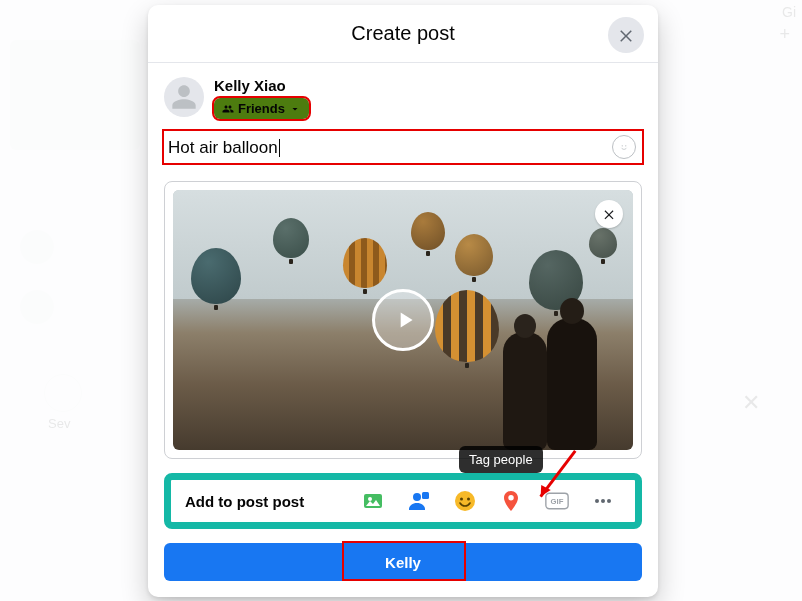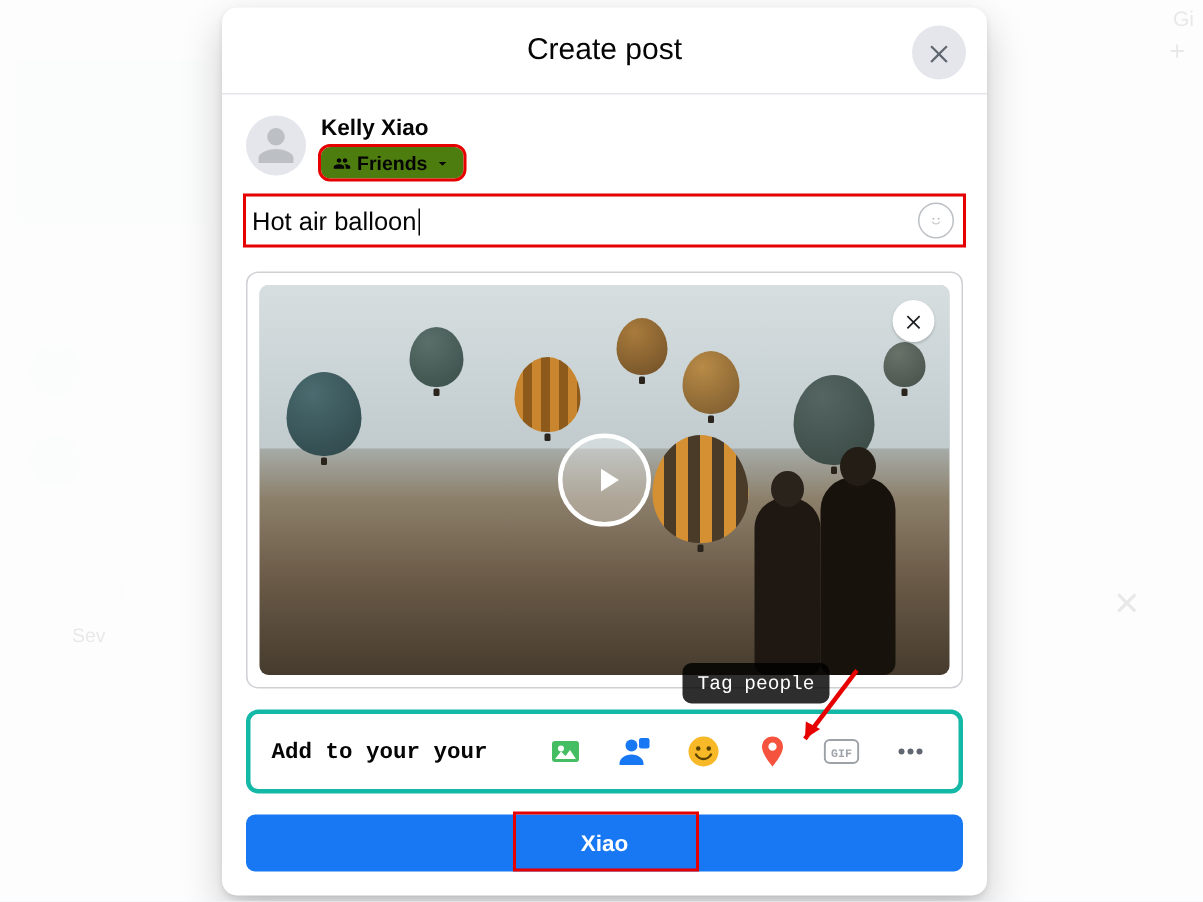--- a/index.html
+++ b/index.html
@@ -185,29 +185,28 @@
       display:flex;
       align-items:center;
       justify-content:center;
       color:#1c1e21;
       cursor:pointer;
       box-shadow: 0 1px 2px rgba(0,0,0,0.2);
     }
     .remove-media svg{ width:14px; height:14px; }
     .addto-row {
       margin: 14px 16px 0 16px;
-      border: 3px solid #14b8a6;
+      border: 7px solid #14b8a6;
       border-radius: 8px;
       height: 56px;
       display:flex;
       align-items:center;
       justify-content:space-between;
       padding: 0 14px;
       position:relative;
-      font-family:Liberation Mono, monospace;
     }
     .addto-label {
       font-size:15px;
       font-weight:600;
       color:#050505;
     }
     .addto-icons {
       display:flex;
       align-items:flex-start;
       gap:10px;
@@ -350,21 +349,21 @@
       </div>
     </div>
   </div>
 
   <div class="addto-row">
     <div class="tooltip">Tag people</div>
     <svg class="arrow" width="70" height="36">
       <path class="arrow-line" d="M62 4 L10 28"></path>
       <path class="arrow-head" d="M10 28 l12 -1 l-6 -9 z"></path>
     </svg>
-    <div class="addto-label">Add to your your</div>
+    <div class="addto-label">Add to post post</div>
     <div class="addto-icons">
       <div class="tool-ic">
         <svg viewBox="0 0 24 24">
             <rect x="3" y="5" width="18" height="14" rx="2" fill="#45bd62"></rect>
             <circle cx="9" cy="10" r="2" fill="#fff"></circle>
             <path d="M5 17l4-5 3 3 3-4 4 6z" fill="#fff"></path>
           </svg>
       </div>
       <div class="tool-ic">
         <svg viewBox="0 0 24 24">
@@ -397,18 +396,18 @@
             <circle cx="6" cy="12" r="2" fill="#606770"></circle>
             <circle cx="12" cy="12" r="2" fill="#606770"></circle>
             <circle cx="18" cy="12" r="2" fill="#606770"></circle>
           </svg>
       </div>
     </div>
   </div>
 
   <div class="post-btn-wrap" style="position:relative;">
     <button class="post-btn">
-      <span>Xiao</span>
+      <span>Kelly</span>
     </button>
     <div class="post-hl" style="left:178px; top:-2px;"></div>
   </div>
 
 </div>
 
 </body></html>

